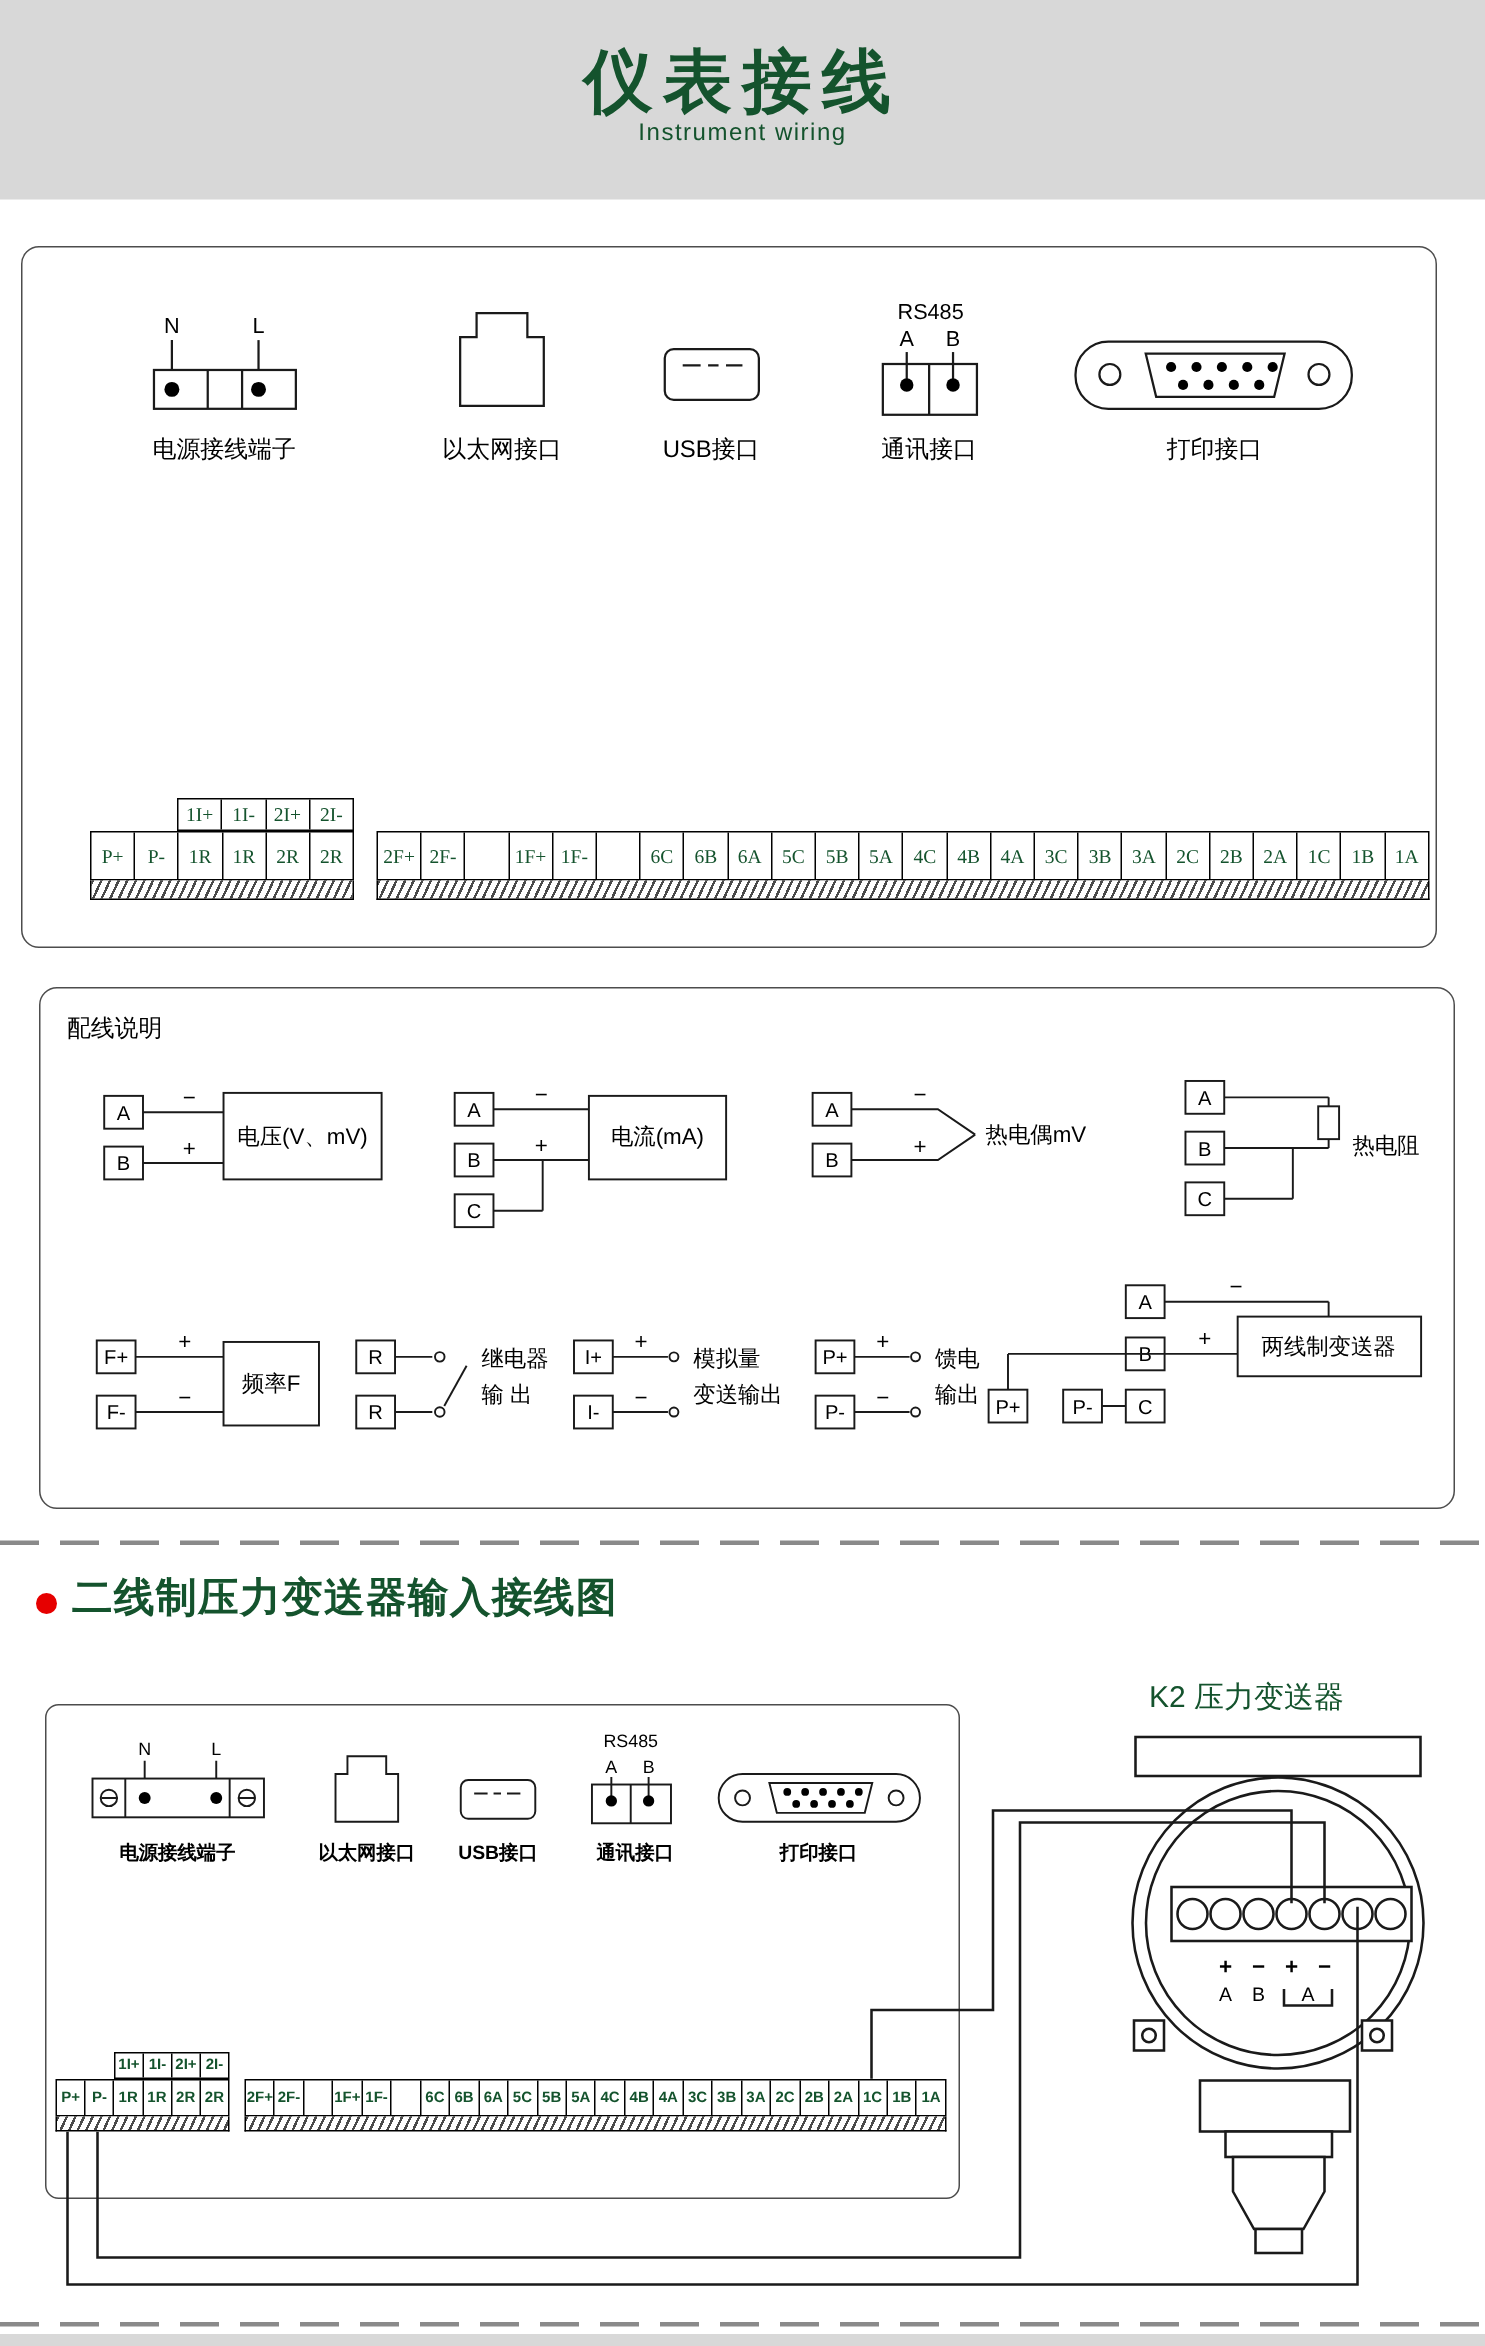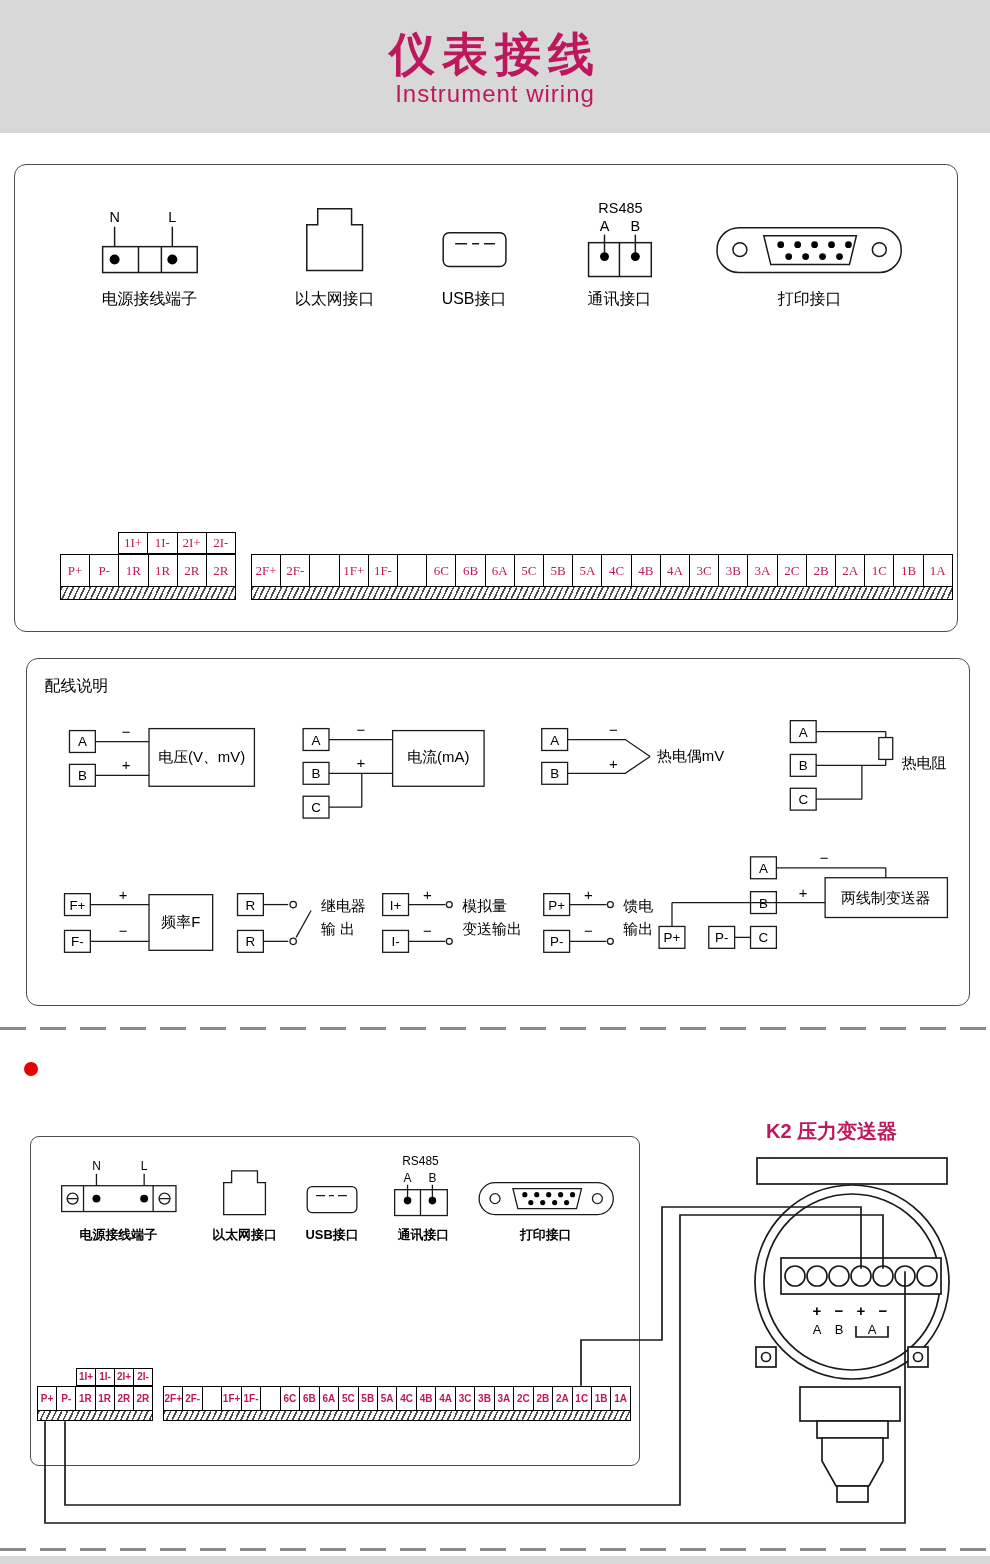--- a/index.html
+++ b/index.html
@@ -1,22 +1,22 @@
 <!DOCTYPE html>
 <html><head>
 <meta charset="utf-8">
 <style>
   *{margin:0;padding:0;box-sizing:border-box}
   body{background:#fff}
   .page{position:relative;width:990px;height:1564px;background:#fff;overflow:hidden;
-        font-family:"Liberation Sans",sans-serif;color:#be185d}
+        font-family:"Liberation Sans",sans-serif;color:#14532d}
   
   .hdr{position:absolute;left:0;top:0;width:990px;height:133px;background:#d8d8d8;text-align:center}
   .hdr-title{padding-top:24px;font-size:46px;font-weight:700;letter-spacing:7px}
-  .hdr-sub{font-size:24px;margin-top:-6px;letter-spacing:1px}
+  .hdr-sub{font-size:16px;margin-top:-6px;letter-spacing:1px}
   
   .panel{position:absolute;background:#fff;border:1.6px solid #4d4d4d;border-radius:12px}
   .p1{left:14px;top:164px;width:944px;height:468px}
   .p2{left:26px;top:658px;width:944px;height:348px}
   .p3{left:30px;top:1136px;width:610px;height:330px;border-radius:9px}
   .panel > svg{position:absolute;left:0;top:0;width:100%;height:100%}
   
   svg text{fill:#000;stroke:none;font-family:"Liberation Sans",sans-serif}
   .art line,.art rect,.art path,.art circle,.art polyline,.art polygon{
     stroke:#1a1a1a;fill:none;stroke-width:var(--sw,1.4)}
@@ -41,21 +41,21 @@
   .strip .cell:last-child{border-right:0}
   .p1cells .cell{font:13px "Liberation Serif",serif}
   .p3cells .cell{font:600 10px/1 "Liberation Sans",sans-serif}
   .hatch{position:absolute;border:1.4px solid #000;border-top:0;
          background:repeating-linear-gradient(115deg,#4a4a4a 0 1.6px,#fff 1.6px 5.2px)}
   
   .dash-line{position:absolute;left:0;width:990px;height:3px;
              background:repeating-linear-gradient(90deg,#8a8a8a 0 26px,transparent 26px 40px)}
   .bullet{position:absolute;left:24px;top:1062px;width:14px;height:14px;border-radius:50%;background:#e60000}
   .sec-heading{position:absolute;left:48px;top:1047px;font-size:27px;font-weight:600;letter-spacing:1px}
-  .k2-label{position:absolute;left:766px;top:1118px;font-size:20px;font-weight:700}
+  .k2-label{position:absolute;left:766px;top:1118px;font-size:20px;font-weight:400}
   .overlay{position:absolute;left:0;top:1100px;width:990px;height:464px;pointer-events:none}
   .footer-bar{position:absolute;left:0;top:1556px;width:990px;height:8px;background:#d8d8d8}
 </style>
 </head>
 <body>
 
 <div class="page">
 
   <header class="hdr">
     <div class="hdr-title">仪表接线</div>
@@ -303,20 +303,21 @@
         <text class="sign" x="779" y="240">+</text>
         <rect class="wbox" x="801" y="220" width="123" height="40"></rect>
         <text class="blab" x="862" y="245">两线制变送器</text>
       </g>
     </svg>
   </section>
 
   <div class="dash-line" style="top:1027px"></div>
 
   <div class="bullet"></div>
+  <h2 class="sec-heading">二线制压力变送器输入接线图</h2>
 
   <section class="panel p3">
     <svg class="art" viewBox="0 0 610 330" style="--sw:1.3">
       <g>
         <text class="pin3" x="65" y="33">N</text>
         <text class="pin3" x="113" y="33">L</text>
         <line x1="65" y1="37" x2="65" y2="56"></line>
           <line x1="113" y1="37" x2="113" y2="56"></line>
         <rect class="wbox" x="30" y="49" width="115" height="26"></rect>
         <line x1="52" y1="49" x2="52" y2="75"></line>

